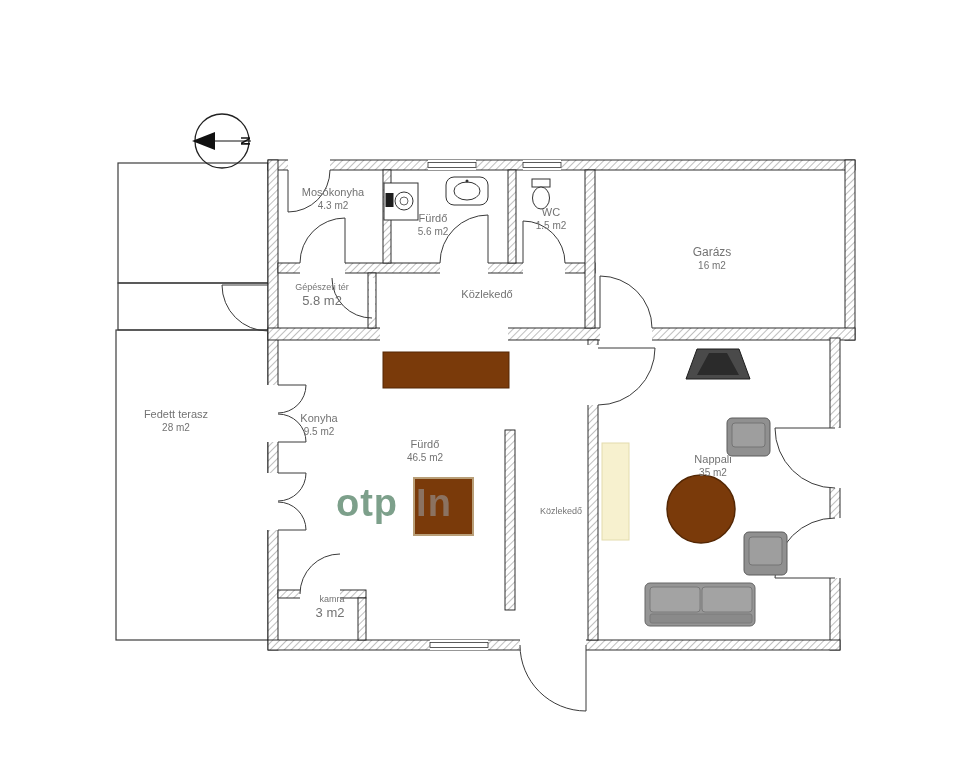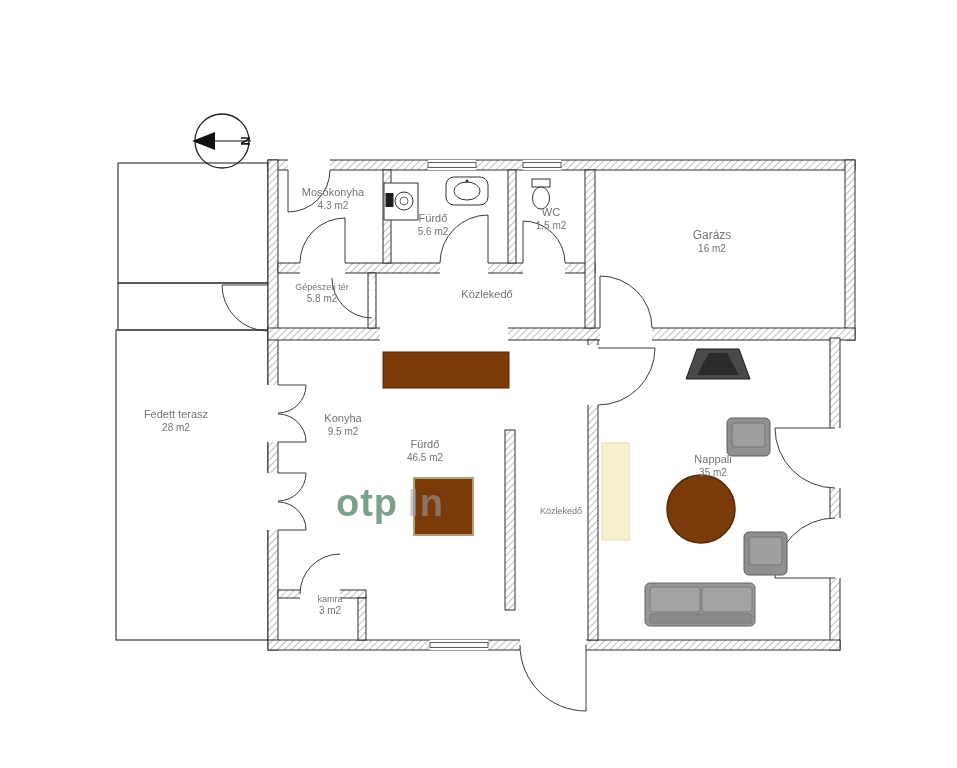--- a/index.html
+++ b/index.html
@@ -11,30 +11,30 @@
   .title {
     position:absolute; left:113px; top:54px;
     font-size:15px; font-weight:700; letter-spacing:.2px; color:#141414;
   }
   .room-label {
     position:absolute; transform:translateX(-50%);
     text-align:center; line-height:1.25; color:#737373; white-space:nowrap;
   }
   .rname { font-size:11px; }
   .rarea { font-size:10px; }
-  .room-label.big .rname { font-size:12px; }
+  .room-label.big .rname { font-size:12px;margin-top:17px; }
   .room-label.small .rname { font-size:9px;text-align:right; }
-  .room-label.small .rarea { font-size:10px; }
+  .room-label.small .rarea { font-size:13px; }
   .watermark {
     position:absolute; left:336px; top:482px;
     font-size:38px; font-weight:700; letter-spacing:1px;
     opacity:.55; white-space:nowrap;
   }
   .wm1 { color:#14532d; }
-  .wm2 { color:#9aa0a8; margin-left:10px; }
+  .wm2 { color:#9aa0a8; margin-left:18px; }
 </style>
 </head>
 <body>
 
 <div class="canvas">
 
 
   <svg class="plan-svg" width="957" height="768" viewBox="0 0 957 768">
     <defs>
       <pattern id="hatch" width="5" height="5" patternUnits="userSpaceOnUse" patternTransform="rotate(45)">
@@ -187,21 +187,21 @@
     <div class="rname">Gépészeti tér</div>
     <div class="rarea">5.8 m2</div>
   </div>
   <div class="room-label" style="left:487px; top:288px">
     <div class="rname">Közlekedő</div>
   </div>
   <div class="room-label" style="left:176px; top:408px">
     <div class="rname">Fedett terasz</div>
     <div class="rarea">28 m2</div>
   </div>
-  <div class="room-label" style="left:343px; top:412px">
+  <div class="room-label" style="left:319px; top:412px">
     <div class="rname">Konyha</div>
     <div class="rarea">9.5 m2</div>
   </div>
   <div class="room-label" style="left:425px; top:438px">
     <div class="rname">Fürdő</div>
     <div class="rarea">46.5 m2</div>
   </div>
   <div class="room-label small" style="left:561px; top:506px">
     <div class="rname">Közlekedő</div>
   </div>

